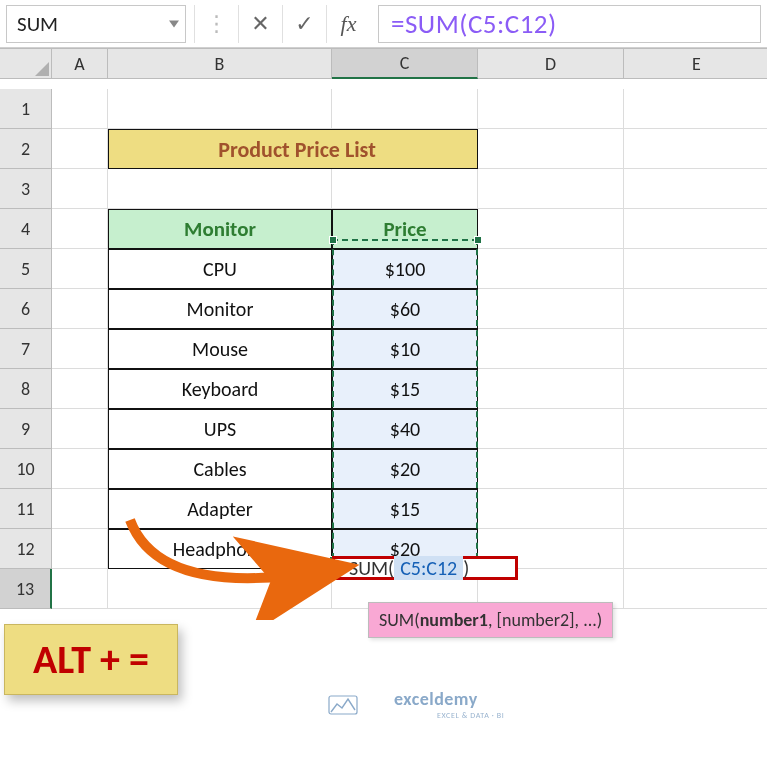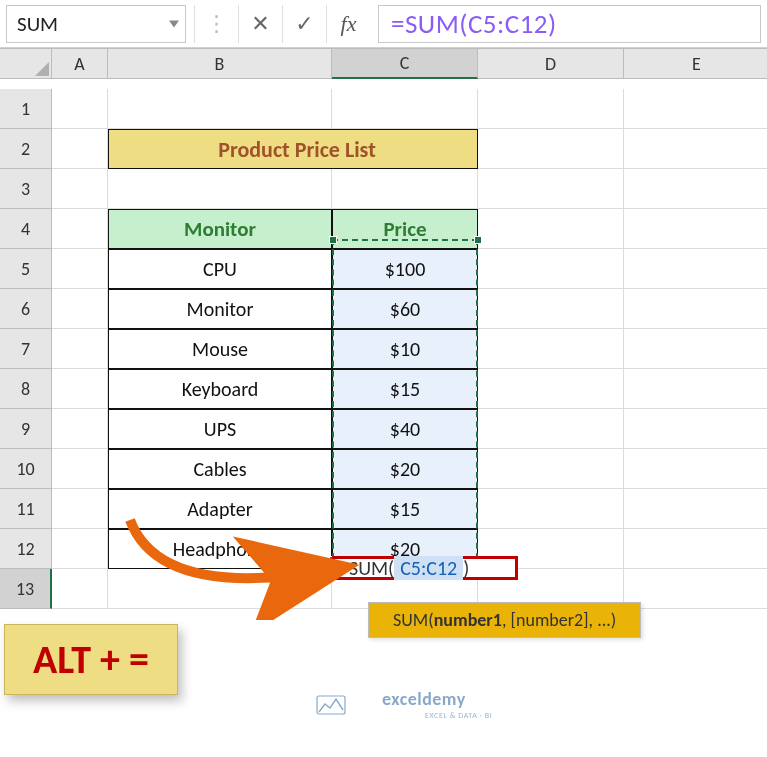--- a/index.html
+++ b/index.html
@@ -195,23 +195,23 @@
     white-space: nowrap;
   }
   .formula-cell .ref {
     background: #cfe0f4;
     color: #1560b6;
     padding: 0 6px;
   }
   
   .tooltip {
     position: absolute;
-    background: #eab308;
+    background: #f9a8d4;
     border: 1px solid #bcbcbc;
-    padding: 6px 24px;
+    padding: 6px 10px;
     font-size: 18px;
     color: #333;
     z-index: 9;
     box-shadow: 2px 2px 4px rgba(0,0,0,0.12);
   }
   
   .callout {
     position: absolute;
     background: #eedd82;
     color: #c00000;
@@ -424,21 +424,21 @@
       <path d="M0,0 L12,5 L0,10 L3,5 Z" fill="#e9680e"></path>
     </marker>
   </defs>
   <path d="M30,20 Q 60,100 230,70" stroke="#e9680e" stroke-width="10" fill="none" marker-end="url(#ah)"></path>
 </svg>
 
 <div class="callout" style="left:4px; top:624px;">
   <span>ALT + =</span>
 </div>
 
-<div class="watermark" style="left:316px; top:688px;gap:36px;">
+<div class="watermark" style="left:328px; top:688px;gap:36px;">
   <svg class="ico" viewBox="0 0 30 24">
     <rect x="1" y="4" width="28" height="18" rx="2" fill="none" stroke="#8aa9c9" stroke-width="1.2"></rect>
     <path d="M3 20 L9 12 L14 16 L20 7 L27 18" fill="none" stroke="#8aa9c9" stroke-width="1.4"></path>
   </svg>
   <div>
     <div class="t1">exceldemy</div>
     <div class="t2">EXCEL &amp; DATA · BI</div>
   </div>
 </div>
 

